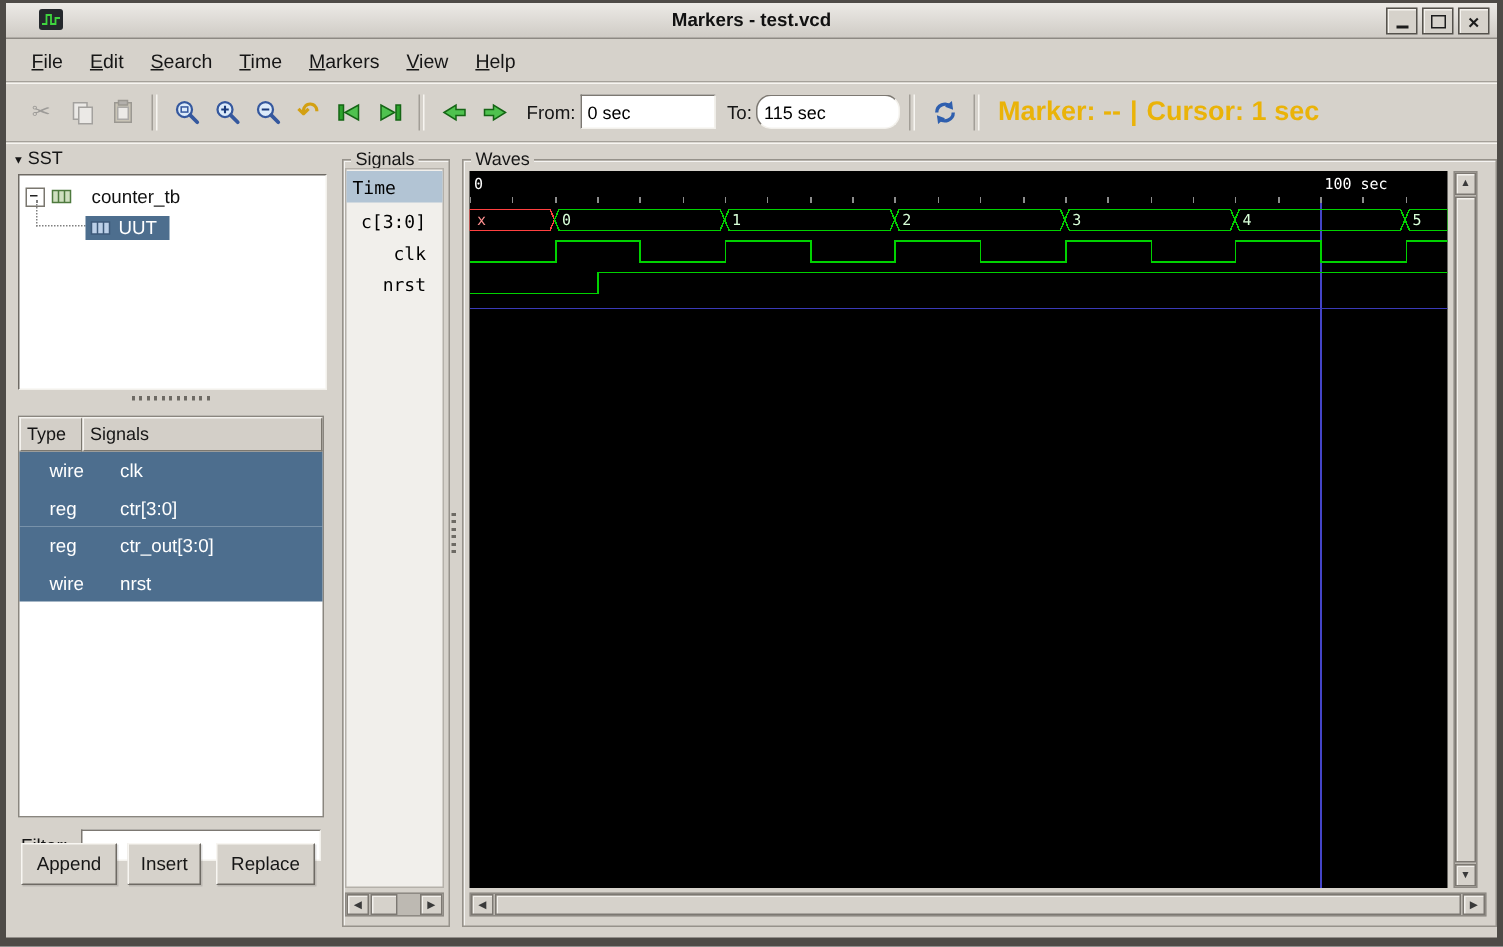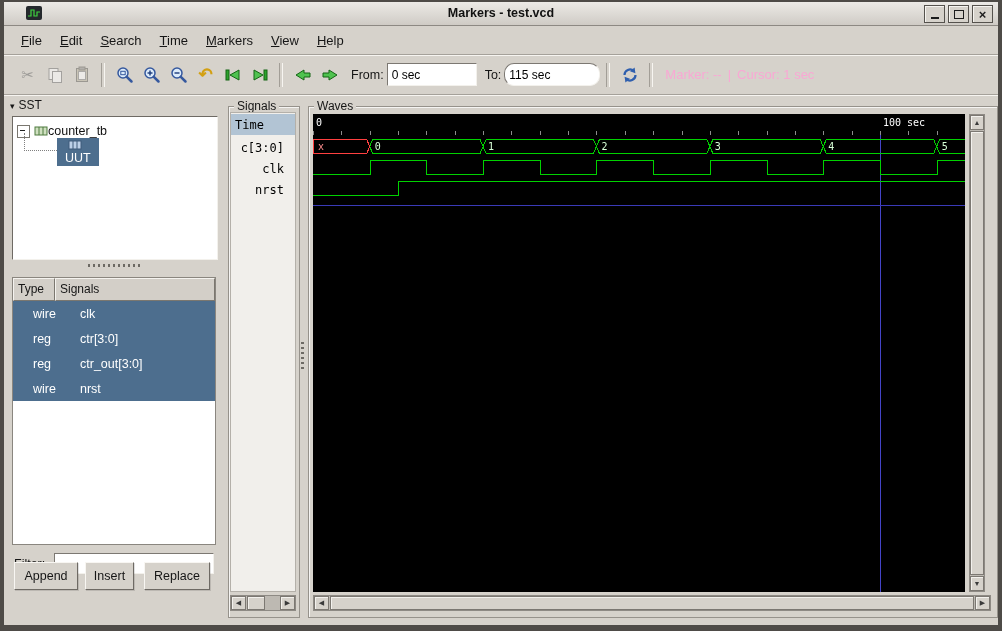--- a/index.html
+++ b/index.html
@@ -25,21 +25,21 @@
   .hline{position:absolute;left:4px;right:4px;height:0;border-top:1px solid #a5a19a;border-bottom:1px solid #f7f5f1;}
 
   
   .toolbar{position:absolute;left:4px;top:56px;right:4px;height:37px;display:flex;align-items:center;padding-left:10px;}
   .tbtn{width:27px;height:27px;display:flex;align-items:center;justify-content:center;flex:none;}
   .tsep{width:2px;height:24px;border-left:1px solid #a29e97;border-right:1px solid #f7f5f1;margin:0 6px;flex:none;}
   .disabled{opacity:.55;filter:grayscale(60%);}
   .tlabel{font-size:12.5px;color:#161616;margin:0 3px 0 8px;flex:none;}
   .tinput{height:19px;border:1px solid #7c7872;border-right-color:#f3f1ec;border-bottom-color:#f3f1ec;
     background:#fff;font-size:12px;font-family:"Liberation Sans",sans-serif;padding:1px 4px;flex:none;}
-  .marker-text{font-size:13px;color:#f9a8d4;margin-left:6px;white-space:pre;}
+  .marker-text{font-size:18px;color:#eab308;margin-left:6px;white-space:pre;font-weight:bold;}
   .undo-glyph{font-size:17px;font-weight:bold;color:#d3a012;line-height:1;}
   .cut-glyph{font-size:15px;color:#6f6f6f;line-height:1;}
 
   
   .raised{background:#d6d2cb;border:1px solid;border-color:#f8f6f2 #6e6a64 #6e6a64 #f8f6f2;box-shadow:1px 1px 0 rgba(0,0,0,.12);}
   .sunken{background:#fff;border:1px solid;border-color:#6e6a64 #f3f1ec #f3f1ec #6e6a64;}
   .frame{position:absolute;border:1px solid #96928b;box-shadow:inset 1px 1px 0 rgba(255,255,255,.75);}
   .frame-label{position:absolute;top:-8px;left:5px;background:#d6d2cb;padding:0 3px;font-size:12px;color:#161616;}
 
   
@@ -216,25 +216,25 @@
   <div class="tree-box sunken">
     <div class="tree-row" style="left:4px;top:5px;">
       <span class="expander">
           <i></i>
         </span>
       <svg width="14" height="12" style="margin-left:4px;">
         <rect x="1" y="2" width="12" height="8" fill="#cfe0c0" stroke="#4e7a3e"></rect>
         <line x1="5" y1="2" x2="5" y2="10" stroke="#4e7a3e"></line>
           <line x1="9" y1="2" x2="9" y2="10" stroke="#4e7a3e"></line>
         </svg>
-      <span style="margin-left:0;text-align:center;">counter_tb</span>
+      <span style="margin-left:13px;text-align:center;">counter_tb</span>
     </div>
     <span class="tree-conn"></span>
     <div class="tree-row" style="left:44px;top:26px;">
-      <span class="sel-blue" style="display:flex;align-items:center;padding:1px 8px 1px 3px;flex-direction:column;">
+      <span class="sel-blue" style="display:flex;align-items:center;padding:1px 8px 1px 3px;">
         <svg width="14" height="12">
           <rect x="1" y="2" width="12" height="8" fill="#bcd0e8" stroke="#3e5a7a"></rect>
           <line x1="5" y1="2" x2="5" y2="10" stroke="#3e5a7a"></line>
             <line x1="9" y1="2" x2="9" y2="10" stroke="#3e5a7a"></line>
           </svg>
         <span style="margin-left:5px;">UUT</span>
       </span>
     </div>
   </div>
 

